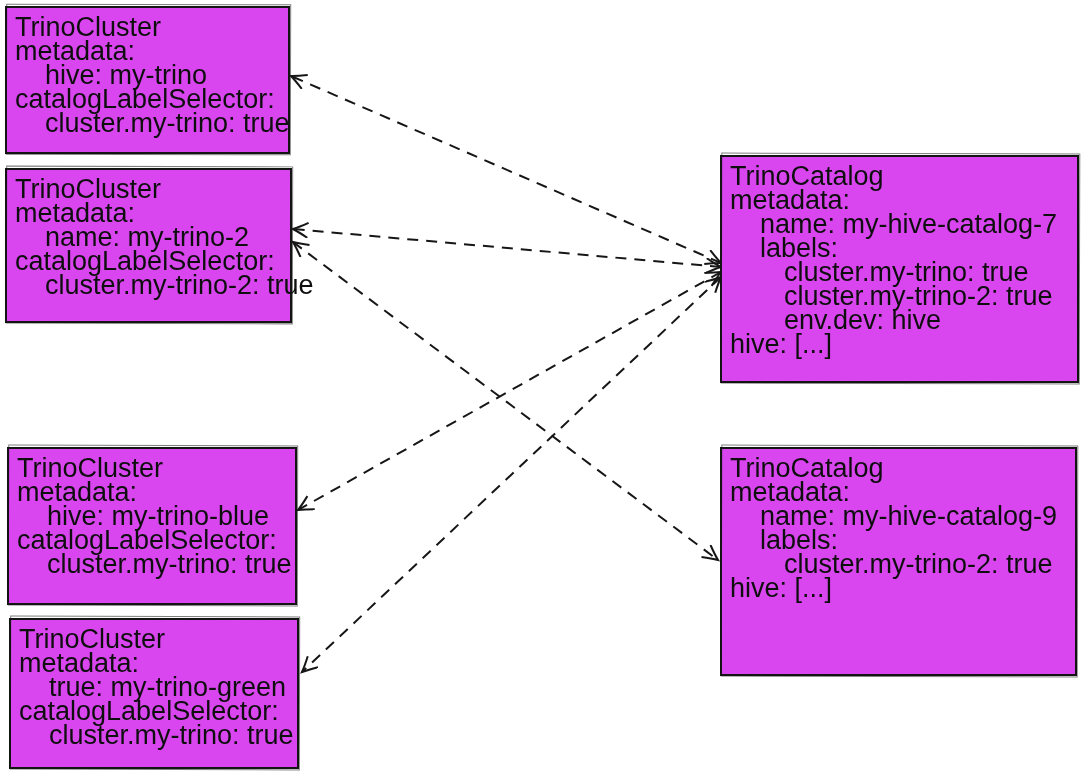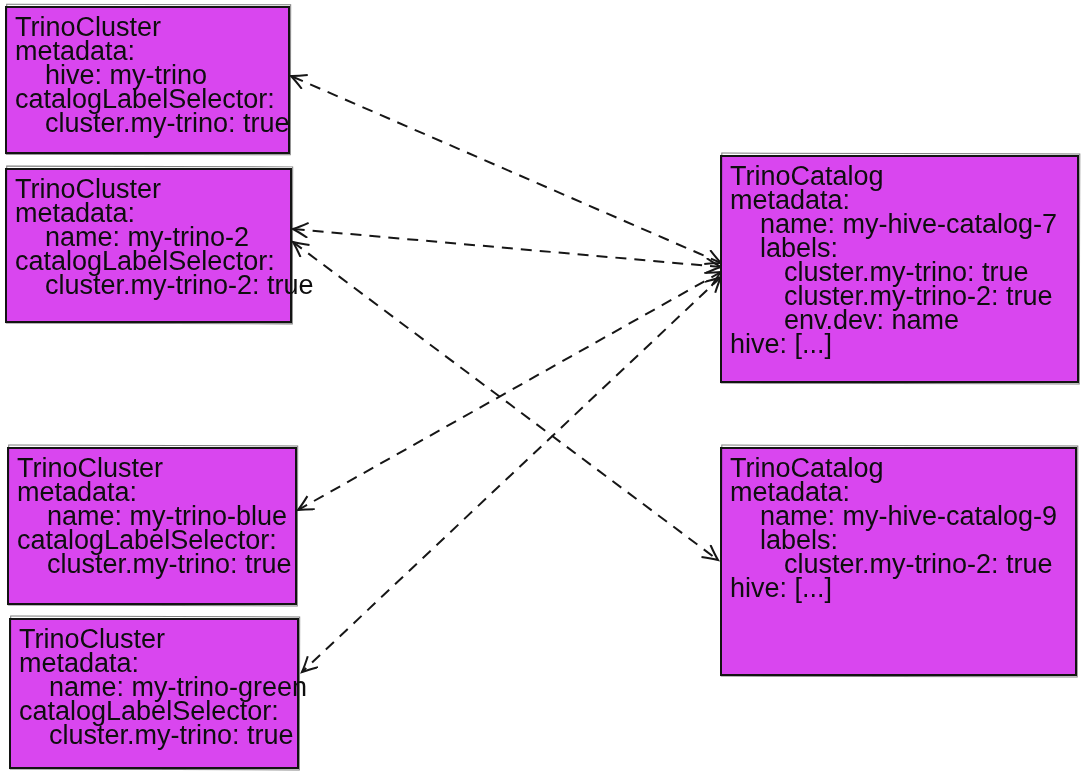--- a/index.html
+++ b/index.html
@@ -86,41 +86,41 @@
       <div class="node-line indent-0">TrinoCluster</div>
       <div class="node-line indent-0">metadata:</div>
       <div class="node-line indent-1">name: my-trino-2</div>
       <div class="node-line indent-0">catalogLabelSelector:</div>
       <div class="node-line indent-1">cluster.my-trino-2: true</div>
     </div>
 
   <div class="node" style="left:7px;   top:447px; width:290px; height:158px">
       <div class="node-line indent-0">TrinoCluster</div>
       <div class="node-line indent-0">metadata:</div>
-      <div class="node-line indent-1">name: my-trino-blue</div>
+      <div class="node-line indent-1">hive: my-trino-blue</div>
       <div class="node-line indent-0">catalogLabelSelector:</div>
       <div class="node-line indent-1">cluster.my-trino: true</div>
     </div>
 
   <div class="node" style="left:9px;   top:618px; width:290px; height:151px">
       <div class="node-line indent-0">TrinoCluster</div>
       <div class="node-line indent-0">metadata:</div>
-      <div class="node-line indent-1">name: my-trino-green</div>
+      <div class="node-line indent-1">true: my-trino-green</div>
       <div class="node-line indent-0">catalogLabelSelector:</div>
       <div class="node-line indent-1">cluster.my-trino: true</div>
     </div>
 
   <div class="node" style="left:720px; top:155px; width:359px; height:228px">
       <div class="node-line indent-0">TrinoCatalog</div>
       <div class="node-line indent-0">metadata:</div>
       <div class="node-line indent-1">name: my-hive-catalog-7</div>
       <div class="node-line indent-1">labels:</div>
       <div class="node-line indent-2">cluster.my-trino: true</div>
       <div class="node-line indent-2">cluster.my-trino-2: true</div>
-      <div class="node-line indent-2">env.dev: name</div>
+      <div class="node-line indent-2">env.dev: hive</div>
       <div class="node-line indent-0">hive: [...]</div>
     </div>
 
   <div class="node" style="left:720px; top:447px; width:357px; height:229px">
       <div class="node-line indent-0">TrinoCatalog</div>
       <div class="node-line indent-0">metadata:</div>
       <div class="node-line indent-1">name: my-hive-catalog-9</div>
       <div class="node-line indent-1">labels:</div>
       <div class="node-line indent-2">cluster.my-trino-2: true</div>
       <div class="node-line indent-0">hive: [...]</div>

